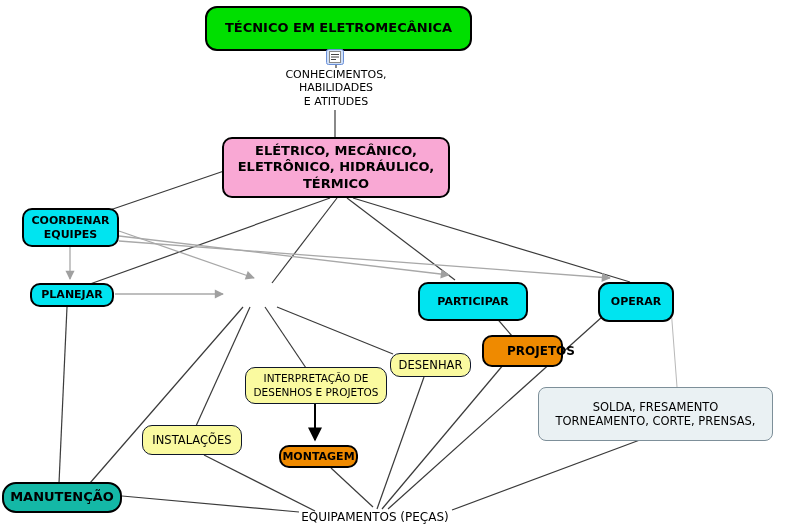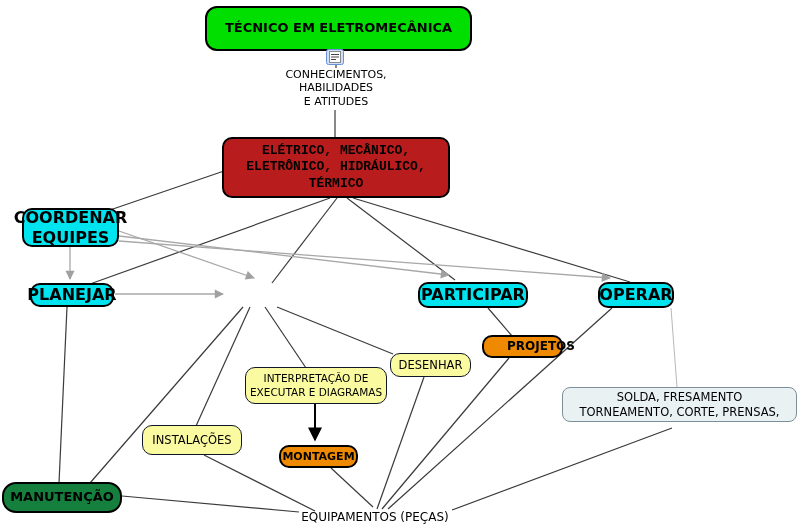--- a/index.html
+++ b/index.html
@@ -9,46 +9,46 @@
     background:#fff;
     font-family:"DejaVu Sans", sans-serif;
     overflow:hidden;
   }
   #edges{position:absolute;left:0;top:0;z-index:0;}
   .node{
     position:absolute;z-index:1;
     display:flex;align-items:center;justify-content:center;
     text-align:center;box-sizing:border-box;
     border:2px solid #000;border-radius:10px;
-    font-weight:bold;font-size:16px;line-height:1.25;
+    font-weight:bold;font-size:11px;line-height:1.25;
     white-space:pre-line;color:#000;
   }
   .green{background:#00df00;}
-  .gold{background:#b91c1c;font-family:Liberation Mono, monospace;}
+  .gold{background:#f9a8d4;}
   .cyan{background:#00e4f0;}
   .orange{background:#ef8a00;}
   .paleyellow{background:#fafaa0;border:1px solid #0f172a;font-weight:normal;}
-  .lightgreen{background:#15803d;border-radius:14px;}
+  .lightgreen{background:#14b8a6;border-radius:14px;}
   .grayblue{background:#eaf1f3;border:1px solid #7d8f99;font-weight:normal;border-radius:8px;}
   .plaintext{background:transparent;border:none;font-weight:normal;}
 
   #n-tecnico{left:205px;top:6px;width:267px;height:45px;font-size:13px;border-radius:12px;}
   #n-cha{left:266px;top:66px;width:140px;height:44px;font-size:11px;line-height:1.22;}
   #n-eletrico{left:222px;top:137px;width:228px;height:61px;font-size:13px;}
   #n-coordenar{left:22px;top:208px;width:97px;height:39px;}
   #n-planejar{left:30px;top:283px;width:84px;height:24px;}
   #n-executar{left:227px;top:283px;width:84px;height:24px;}
-  #n-participar{left:418px;top:282px;width:110px;height:26px;}
-  #n-operar{left:598px;top:282px;width:76px;height:26px;}
-  #n-projetos{left:482px;top:335px;width:81px;height:23px;font-size:12px;padding-left:37px;}
+  #n-participar{left:418px;top:282px;width:110px;height:39px;}
+  #n-operar{left:598px;top:282px;width:76px;height:40px;border-radius:11px;}
+  #n-projetos{left:482px;top:335px;width:81px;height:32px;font-size:12px;padding-left:37px;}
   #n-desenhar{left:390px;top:353px;width:81px;height:24px;font-size:11.5px;}
   #n-interpretacao{left:245px;top:367px;width:142px;height:37px;font-size:10.5px;}
   #n-instalacoes{left:142px;top:425px;width:100px;height:30px;font-size:11.5px;}
   #n-montagem{left:279px;top:445px;width:79px;height:23px;font-size:11px;text-align:center;}
-  #n-solda{left:562px;top:387px;width:235px;height:35px;font-size:11.5px;}
+  #n-solda{left:538px;top:387px;width:235px;height:54px;font-size:11.5px;}
   #n-manutencao{left:2px;top:482px;width:120px;height:31px;font-size:13px;}
   #n-equipamentos{left:290px;top:508px;width:170px;height:18px;font-size:12px;}
 
   #resource-icon{position:absolute;left:326px;top:49px;z-index:2;width:18px;height:16px;}
 </style>
 </head>
 <body>
 
 <div id="canvas">
 
@@ -117,21 +117,21 @@
 
   <div class="node cyan" id="n-coordenar">COORDENAR
 EQUIPES</div>
   <div class="node cyan" id="n-planejar">PLANEJAR</div>
   <div class="node cyan" id="n-participar">PARTICIPAR</div>
   <div class="node cyan" id="n-operar">OPERAR</div>
 
   <div class="node orange" id="n-projetos">PROJETOS</div>
   <div class="node paleyellow" id="n-desenhar">DESENHAR</div>
   <div class="node paleyellow" id="n-interpretacao">INTERPRETAÇÃO DE
-EXECUTAR E DIAGRAMAS</div>
+DESENHOS E PROJETOS</div>
   <div class="node paleyellow" id="n-instalacoes">INSTALAÇÕES</div>
   <div class="node orange" id="n-montagem">MONTAGEM</div>
 
   <div class="node grayblue" id="n-solda">SOLDA, FRESAMENTO
 TORNEAMENTO, CORTE, PRENSAS,</div>
   <div class="node lightgreen" id="n-manutencao">MANUTENÇÃO</div>
 
   <div class="node plaintext" id="n-equipamentos">EQUIPAMENTOS (PEÇAS)</div>
 
 </div>

